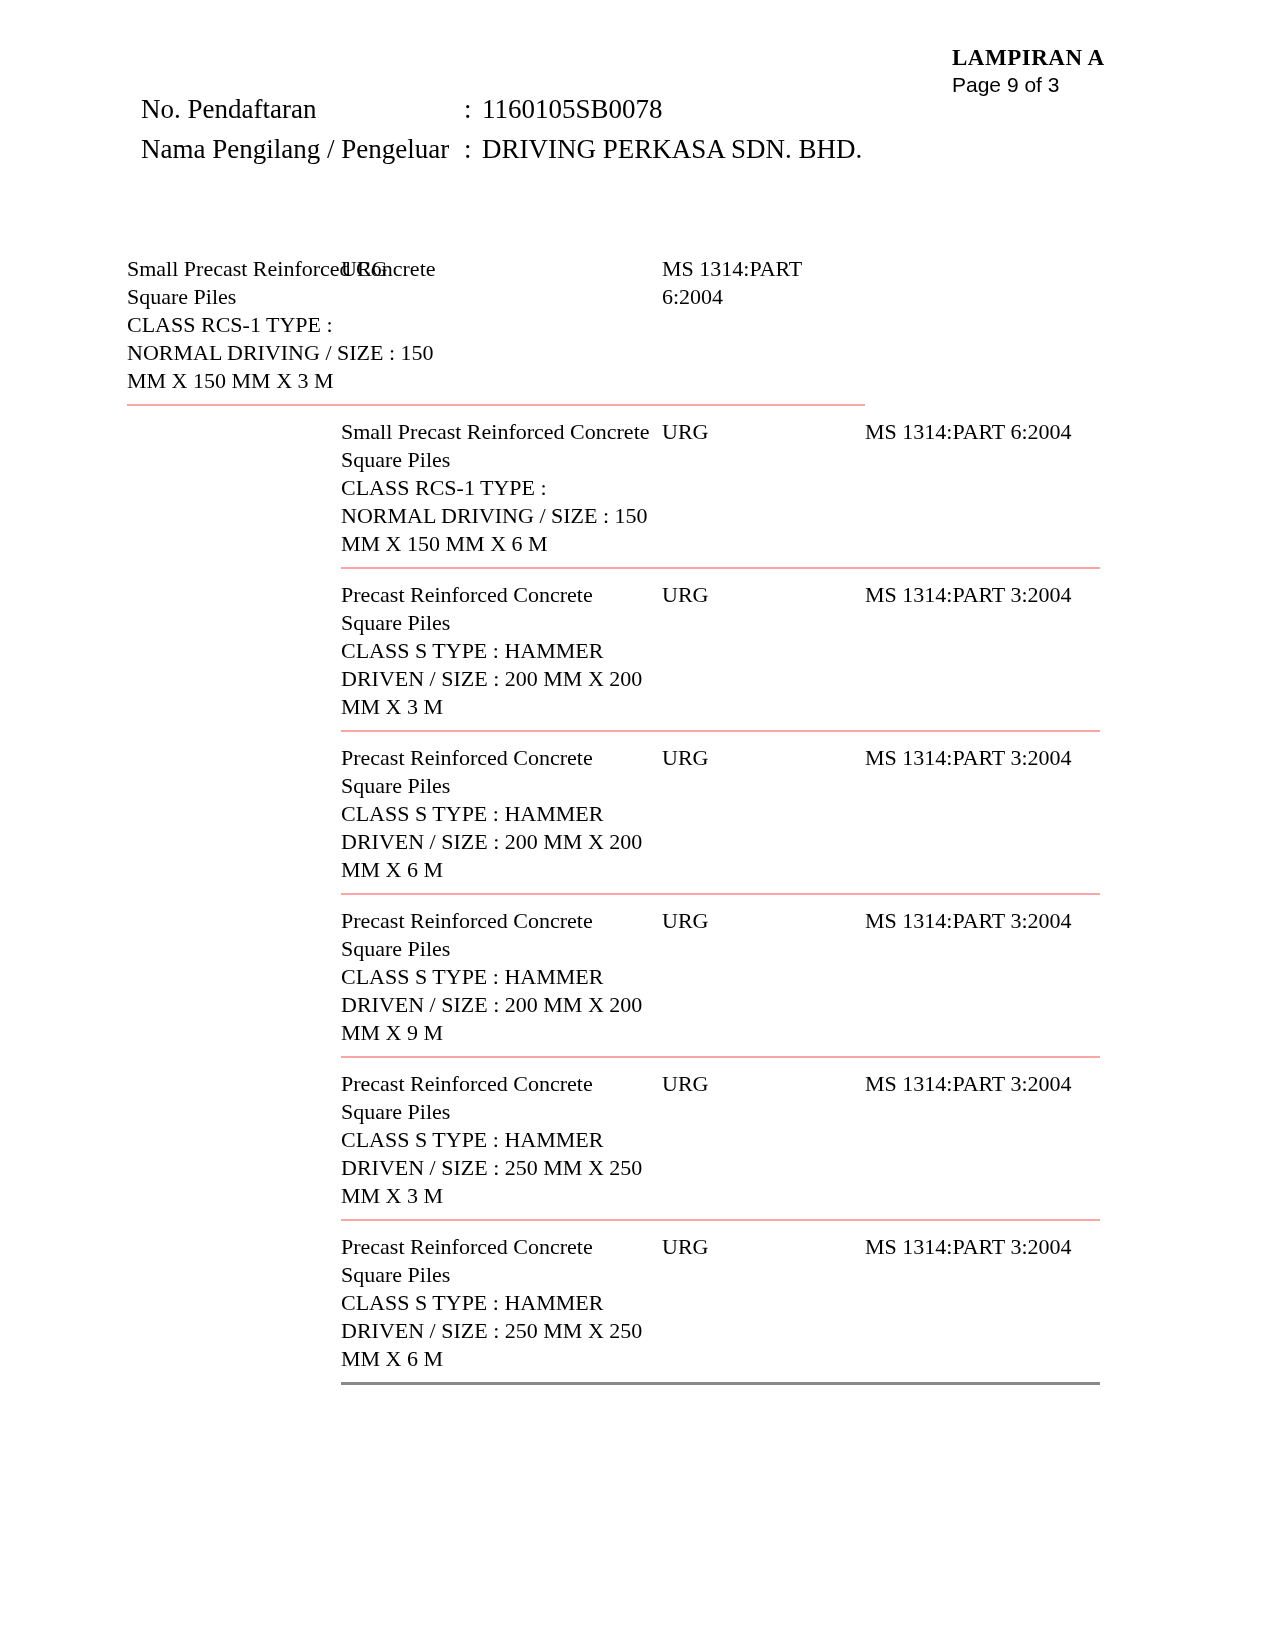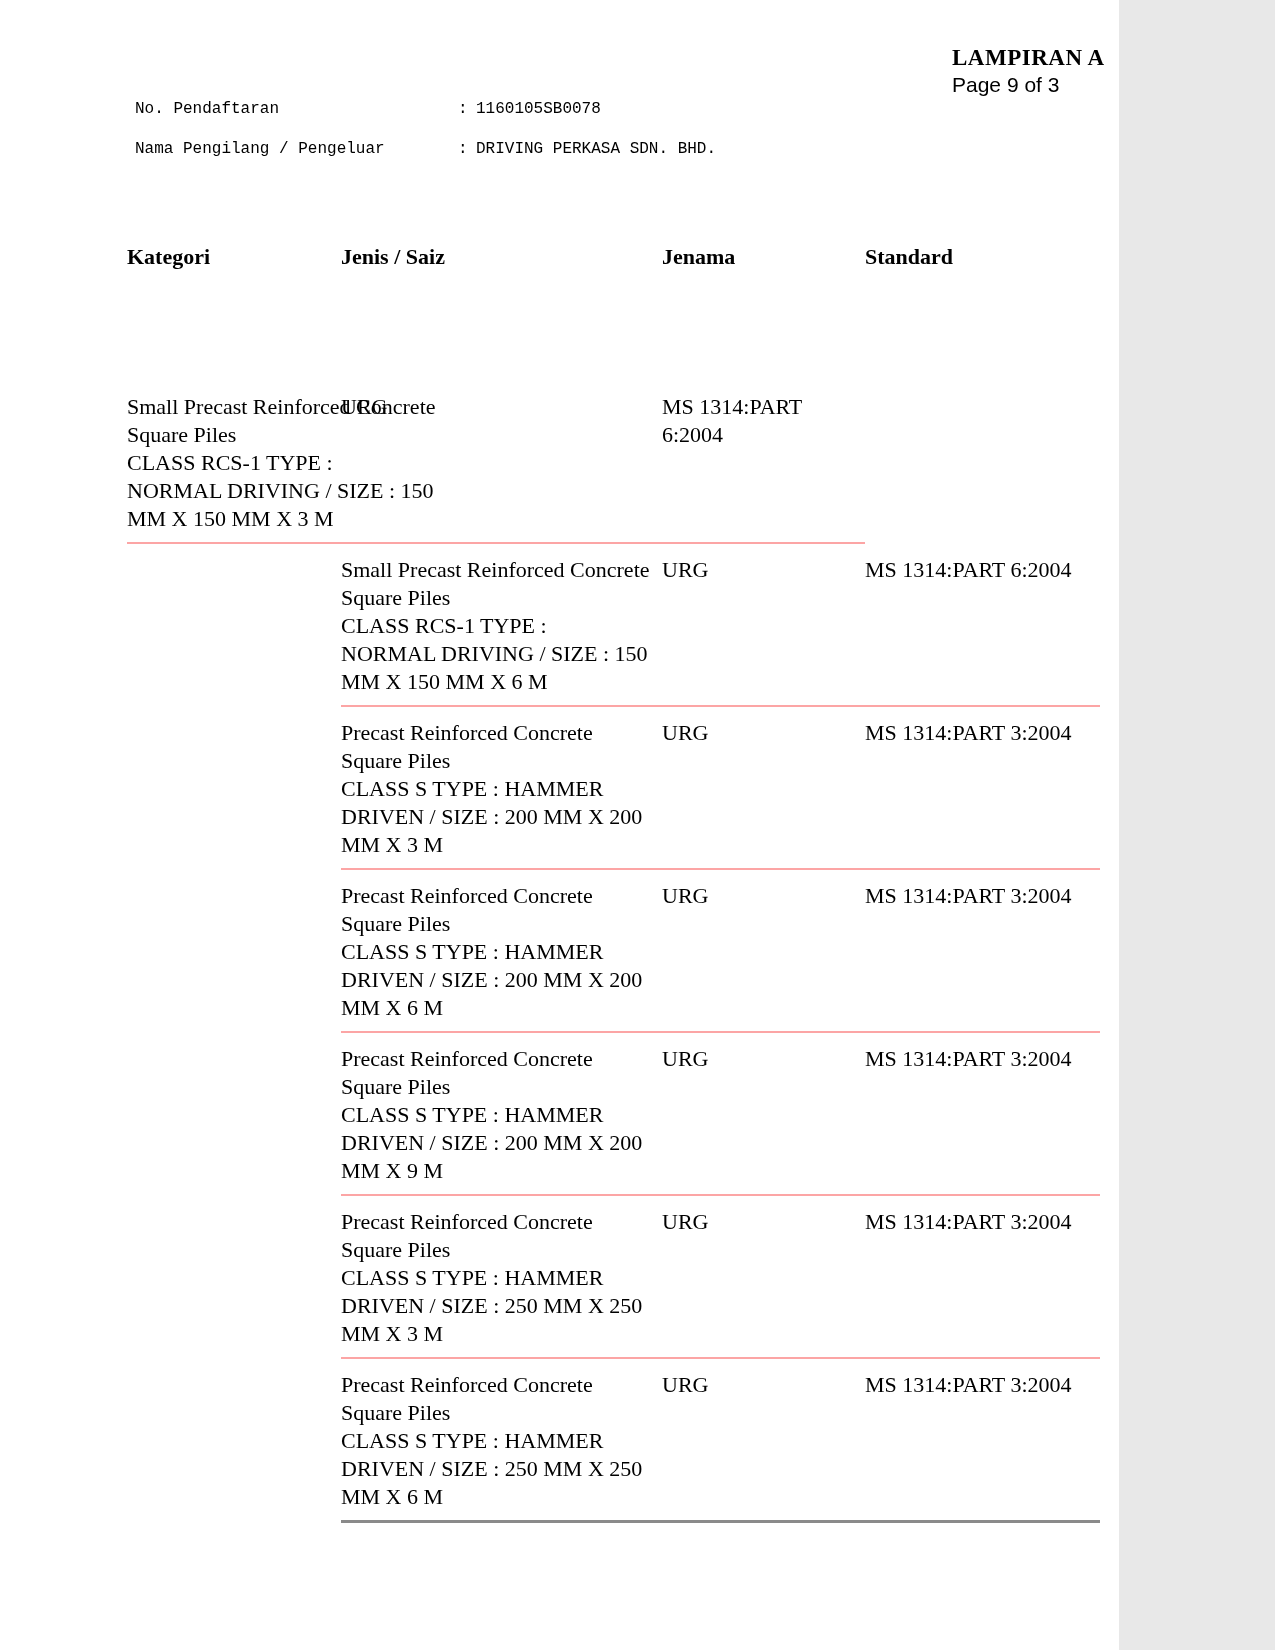--- a/index.html
+++ b/index.html
@@ -1,19 +1,19 @@
 <!DOCTYPE html>
 <html><head>
 <meta charset="utf-8">
 <style>
   * { margin: 0; padding: 0; box-sizing: border-box; }
   html, body { background: #e8e8e8; }
   .page {
     position: relative;
-    width: 1119px;
+    width: 1275px;
     height: 1650px;
     background: #ffffff;
     color: #000000;
     font-family: "Liberation Serif", serif;
     overflow: hidden;
   }
   
   .corner {
     position: absolute;
     left: 952px;
@@ -29,24 +29,24 @@
   }
   .corner .pageinfo {
     font-family: "Liberation Sans", sans-serif;
     font-size: 21px;
     line-height: 25px;
     white-space: nowrap;
   }
   
   .fields {
     position: absolute;
-    left: 135px;
+    left: 141px;
     top: 96px;
-    font-family: Liberation Mono, monospace;
-    font-size: 16px;
+    font-family: Liberation Serif, serif;
+    font-size: 27px;
   }
   .field-row {
     display: flex;
     align-items: baseline;
     margin-bottom: 14px;
     line-height: 26px;
   }
   .field-label { width: 323px; flex: 0 0 323px; white-space: nowrap; }
   .field-sep { width: 18px; flex: 0 0 18px; }
   .field-value { white-space: nowrap; }
@@ -104,26 +104,20 @@
       <span class="field-value">1160105SB0078</span>
     </div>
     <div class="field-row">
       <span class="field-label">Nama Pengilang / Pengeluar</span>
       <span class="field-sep">:</span>
       <span class="field-value">DRIVING PERKASA SDN. BHD.</span>
     </div>
   </div>
 
   <div class="table">
-    <div class="thead">
-      <div>Kategori</div>
-      <div>Jenis / Saiz</div>
-      <div>Jenama</div>
-      <div>Standard</div>
-    </div>
     <div class="tbody">
 
         <div class="trow">
           <div class="cell c-jenis">Small Precast Reinforced Concrete
 Square Piles
 CLASS RCS-1 TYPE :
 NORMAL DRIVING / SIZE : 150
 MM X 150 MM X 3 M</div>
           <div class="cell c-jenama">URG</div>
           <div class="cell c-standard">MS 1314:PART 6:2004</div>

